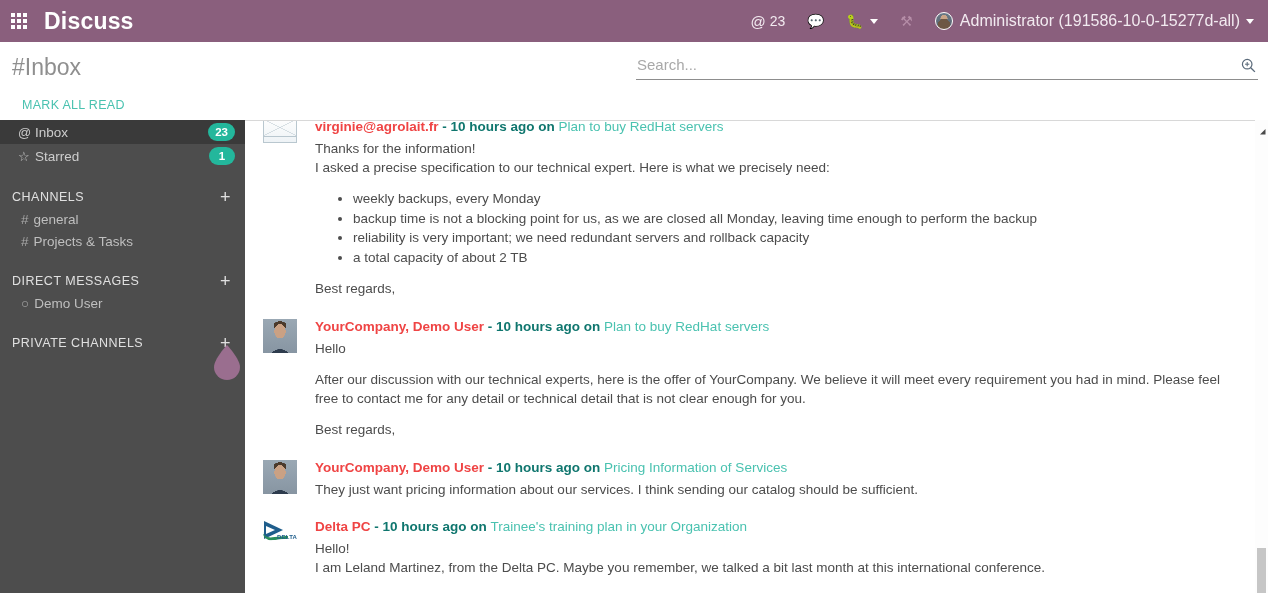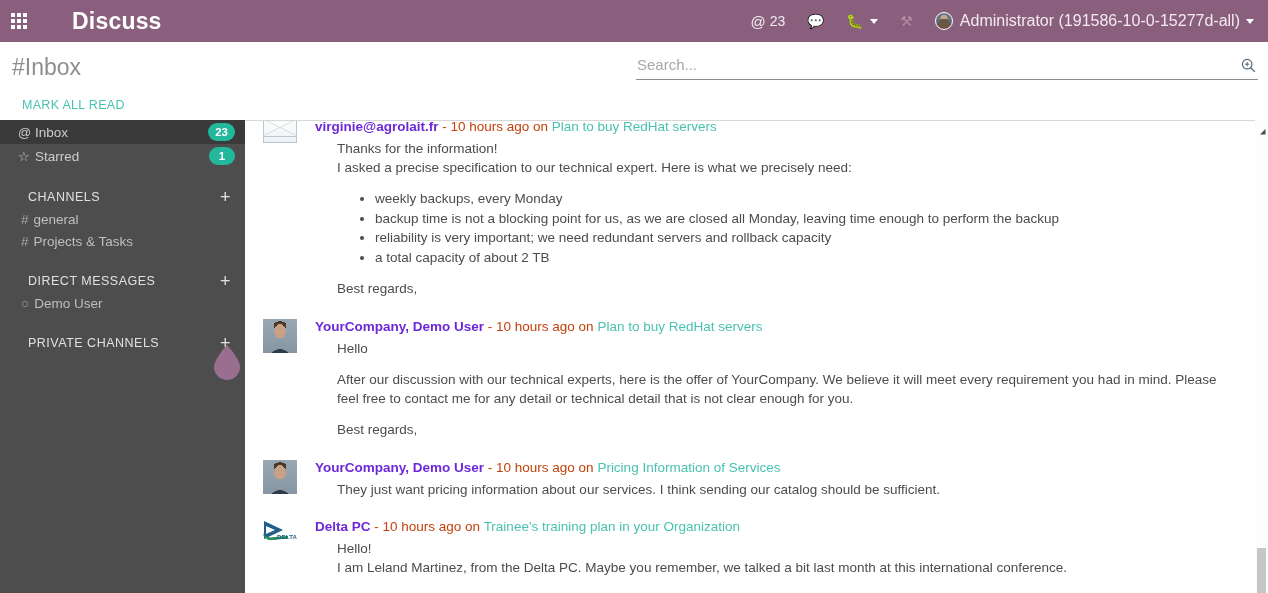--- a/index.html
+++ b/index.html
@@ -14,21 +14,20 @@
     -webkit-font-smoothing: antialiased;
   }
 
   
   #navbar {
     position: absolute; top: 0; left: 0;
     width: 1268px; height: 42px;
     background: #8a5f7d;
     display: flex; align-items: flex-start;
     color: #ffffff;
-    gap: 28px;
   }
   #apps-menu-button {
     width: 38px; height: 42px;
     display: flex; align-items: center; justify-content: center;
     cursor: pointer;
   }
   .grid-icon {
     display: grid;
     grid-template-columns: repeat(3, 4px);
     grid-template-rows: repeat(3, 4px);
@@ -155,21 +154,21 @@
     background: #23b79c;
     color: #ffffff;
     font-size: 11.5px; font-weight: bold;
     display: flex; align-items: center; justify-content: center;
     padding: 0 7px;
   }
   .section-header {
     position: relative;
     margin-top: 18px;
     height: 22px;
-    padding-left: 28px;
+    padding-left: 12px;
     display: flex; align-items: center;
     font-size: 12.5px;
     letter-spacing: 0.5px;
     color: #e0e0e0;
   }
   .add-button {
     position: absolute; right: 14px; top: 1px;
     font-size: 18px; line-height: 20px;
     color: #e0e0e0;
     cursor: pointer;
@@ -271,24 +270,24 @@
     color: #1f5e8c; letter-spacing: 0.2px;
   }
   .msg-body { flex: 1; min-width: 0; }
   .msg-header {
     font-size: 13.5px;
     line-height: 19px;
     color: #7a7a7a;
     margin-bottom: 4px;
     white-space: nowrap;
   }
-  .msg-author { font-weight: bold; color: #6d28d9; }
-  .msg-meta { color: #c2410c; }
+  .msg-author { font-weight: bold; color: #ef4444; }
+  .msg-meta { color: #0f766e; font-weight: bold; }
   .msg-record-link { color: #4ac2b0; text-decoration: none; cursor: pointer; }
-  .msg-text { font-size: 13.5px; line-height: 18.5px; color: #4c4c4c; margin-left: 22px; }
+  .msg-text { font-size: 13.5px; line-height: 18.5px; color: #4c4c4c; }
   .msg-text p { margin: 0 0 13px 0; }
   .msg-text p.tight { margin-bottom: 0; }
   .msg-text p.lines { margin-bottom: 0; }
   .msg-text ul {
     margin: 0 0 13px 0;
     padding-left: 38px;
     list-style: disc;
   }
   .msg-text ul li { margin-bottom: 1px; }
   .msg-text b { font-weight: bold; color: #3d3d3d; }

